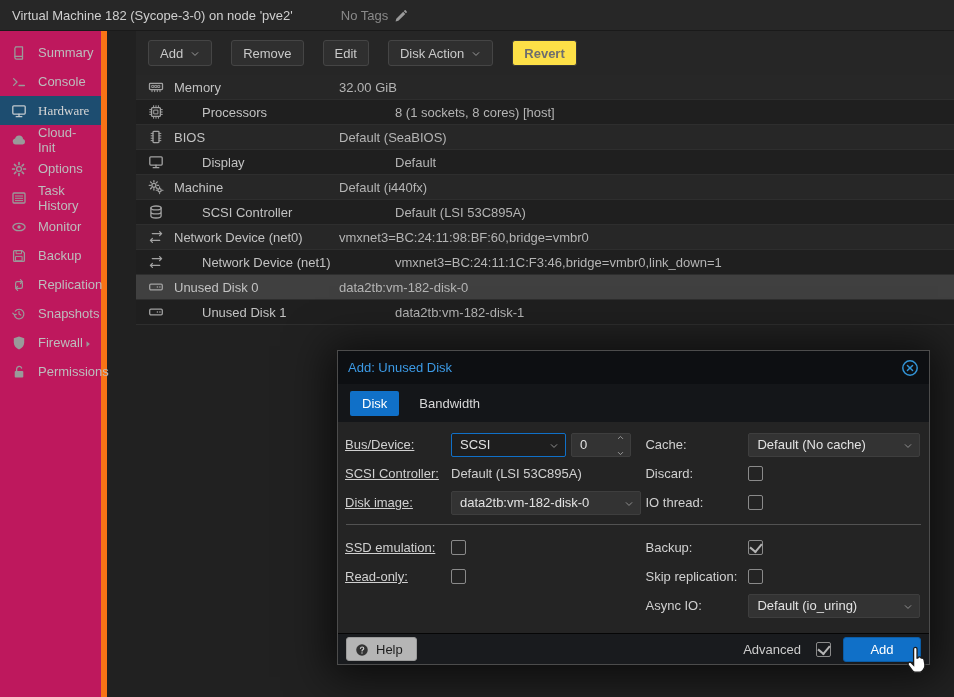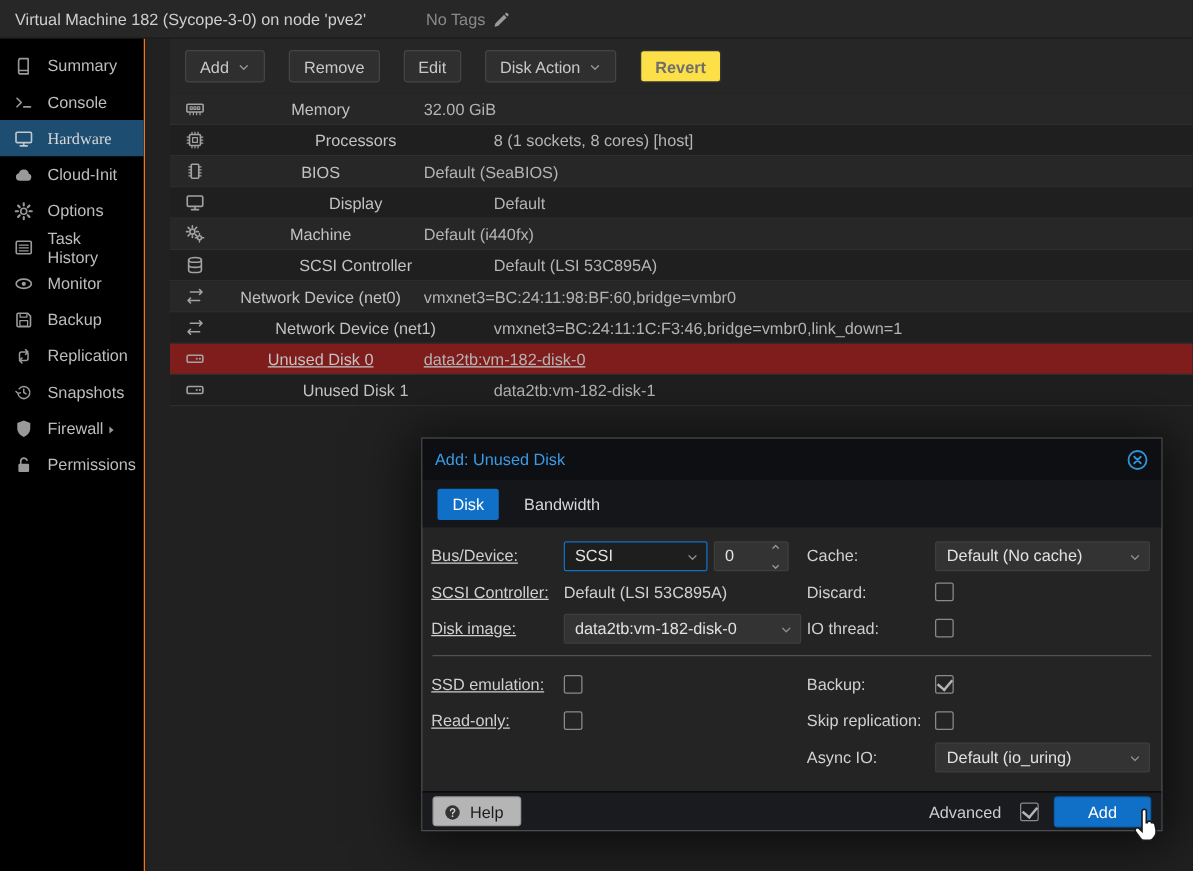--- a/index.html
+++ b/index.html
@@ -16,22 +16,22 @@
     position:absolute; left:0; top:0; width:954px; height:31px;
     background:#272727; border-bottom:1px solid #1a1a1a;
     display:flex; align-items:center;
   }
   #vm-title { margin-left:12px; color:#cfcfcf; }
   #tags { margin-left:48px; color:#8a8a8a; display:flex; align-items:center; gap:6px; cursor:pointer; }
   #tags .ic { color:#9a9a9a; }
 
   
   #sidebar {
-    position:absolute; left:0; top:31px; width:116px; bottom:0;
-    background:#000000; border-right:1px solid #f97316; padding-top:7px;
+    position:absolute; left:0; top:31px; width:107px; bottom:0;
+    background:#be185d; border-right:6px solid #f97316; padding-top:7px;
   }
   .nav-item {
     height:29px; display:flex; align-items:center; padding:0 10px 0 11px;
     color:#bdbdbd; cursor:pointer; position:relative;
   }
   .nav-item .ic { color:#9a9a9a; margin-right:11px; flex:none; }
   .nav-item.active { background:var(--nav-selected); color:#d6d6d6;font-family:Liberation Serif, serif; }
   .nav-item.active .ic { color:#c2c9ce; }
   .nav-item .sub-arrow { margin-left:auto; color:#9a9a9a; }
 
@@ -47,23 +47,23 @@
   .tb-btn.disabled { background:#fde047; border-color:#353535; color:#6e6e6e; cursor:default;font-weight:bold; }
 
   
   #hw-table { }
   .hw-row {
     height:25px; display:flex; align-items:center;
     border-bottom:1px solid #2e2e2e; cursor:pointer;
   }
   .hw-row.odd  { background:#272727; }
   .hw-row.even { background:#1f1f1f;gap:28px; }
-  .hw-row.selected { background:#7f1d1d;text-decoration:underline; }
+  .hw-row.selected { background:#404040; }
   .hw-row .ic { color:#a2a2a2; margin:0 0 0 12px; flex:none; }
-  .hw-label { margin-left:10px; width:165px; color:#c2c2c2;text-align:center; }
+  .hw-label { margin-left:10px; width:165px; color:#c2c2c2; }
   .hw-value { color:#b4b4b4; }
 
   
   #dialog {
     position:absolute; left:337px; top:350px; width:593px; height:315px;
     background:#242424; border:1px solid #4c4c4c;
     box-shadow:0 4px 40px 8px rgba(0,0,0,.65);
     display:flex; flex-direction:column; z-index:5;
   }
   #dlg-titlebar {

